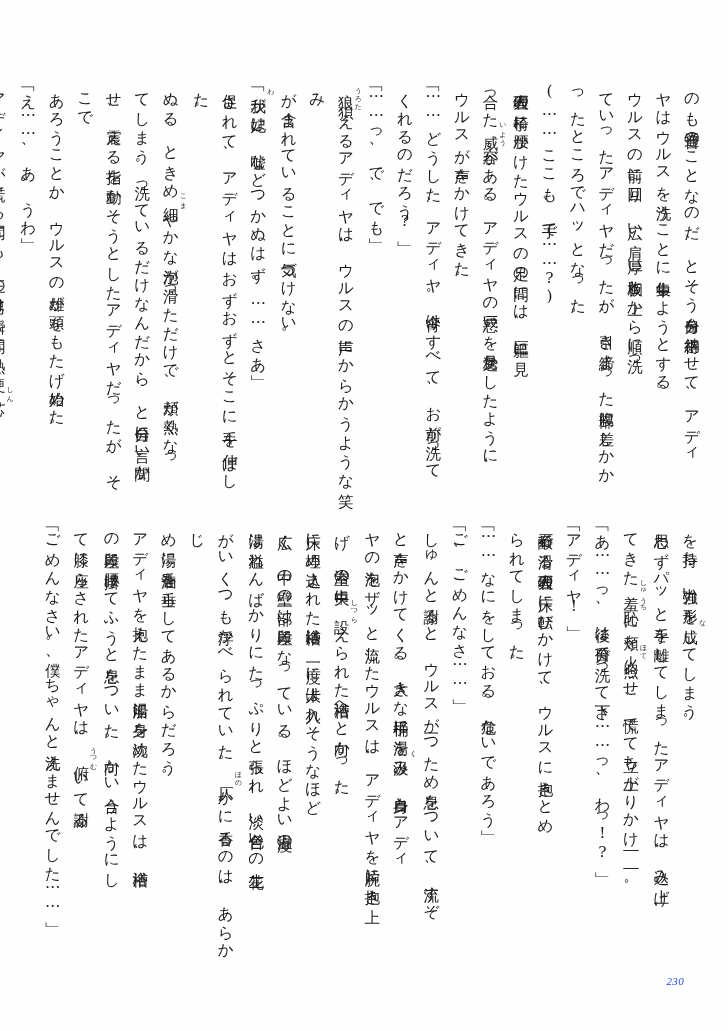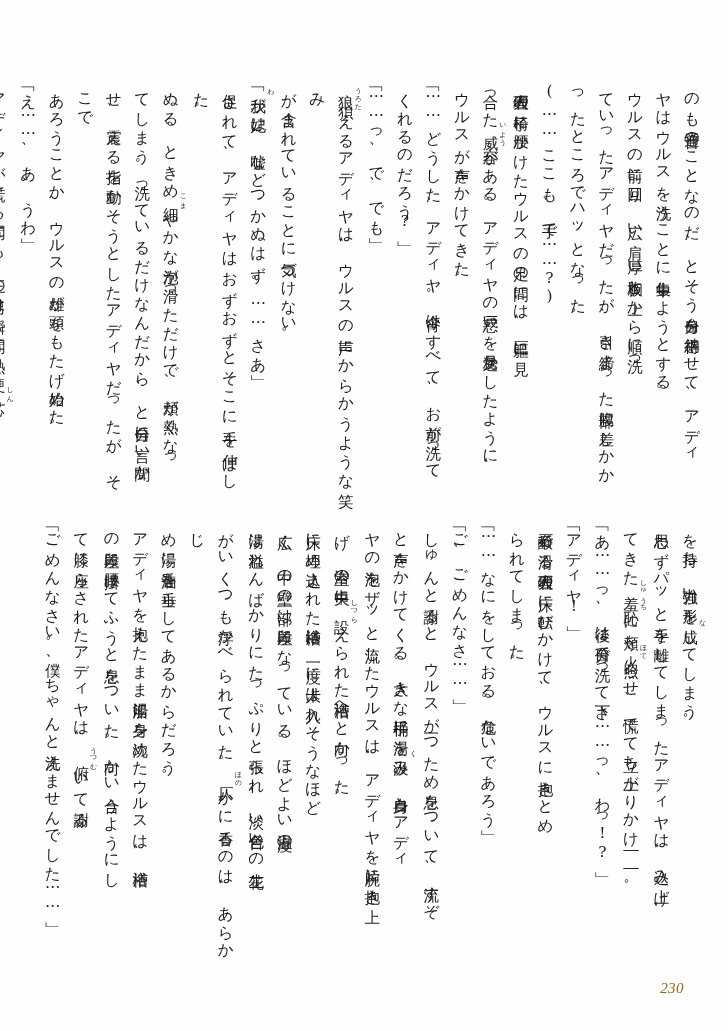--- a/index.html
+++ b/index.html
@@ -64,26 +64,26 @@
     letter-spacing: 0.02em;
     line-height: 1;
     font-family: "DejaVu Serif", "Liberation Serif", serif;
     color: #2a2a2a;
   }
 
   
   #page-number {
     position: absolute;
     right: 44px;
-    bottom: 34px;
+    bottom: 44px;
     font-family: "Liberation Serif", "DejaVu Serif", serif;
     font-style: italic;
-    font-size: 15px;
+    font-size: 11px;
     letter-spacing: 0.03em;
-    color: #a16207;
+    color: #1d4ed8;
   }
 </style>
 </head>
 <body>
 
 <div id="page">
 
   <div id="block-top" class="vblock">
     <span class="vline">のも普通のことなのだ、とそう自分を納得させて、アディ</span>
     <span class="vline">ヤはウルスを洗うことに集中しようとする。</span>

